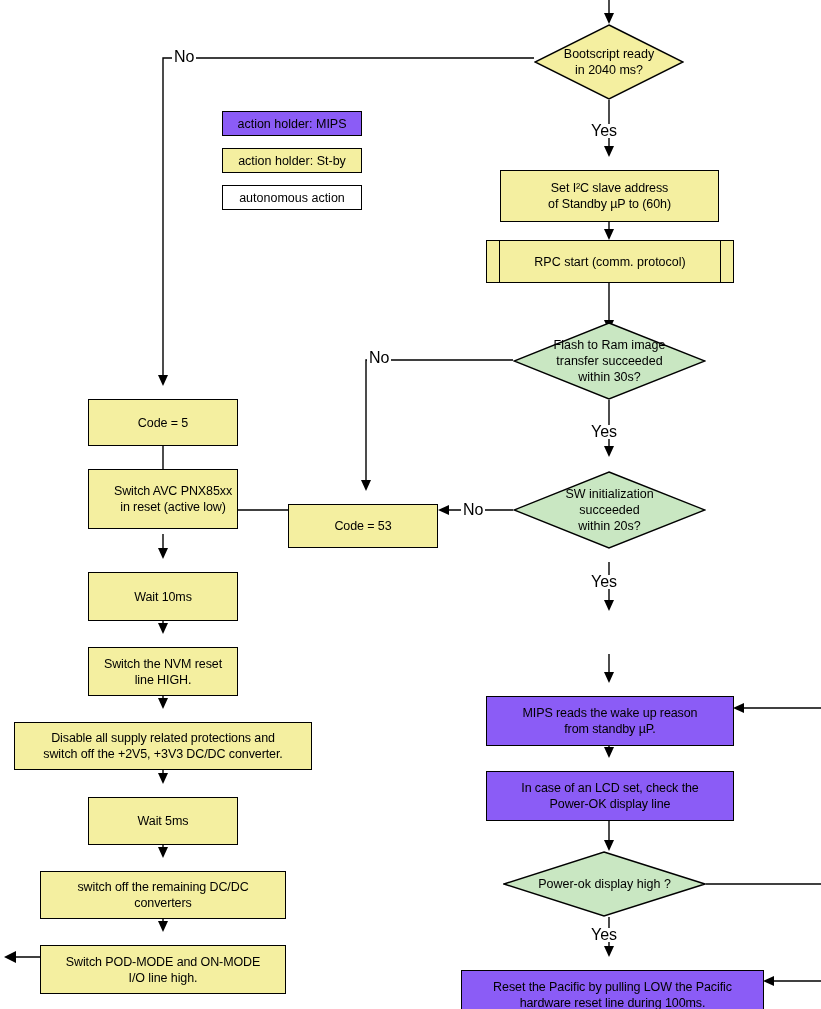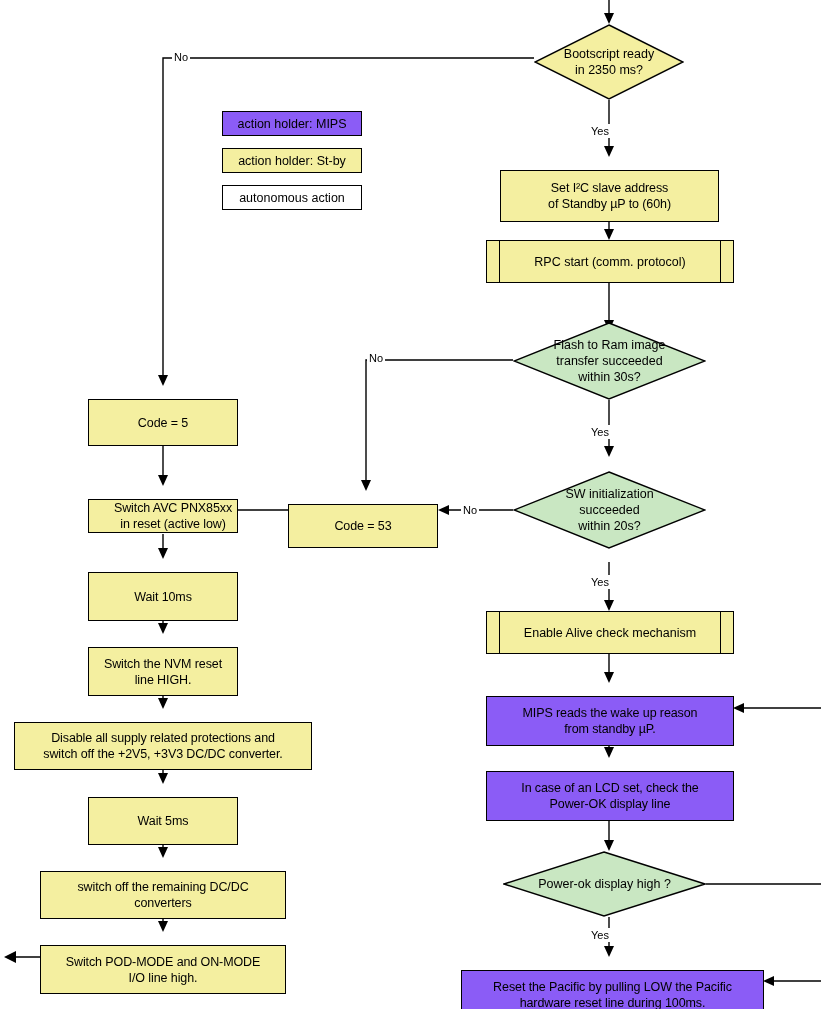--- a/index.html
+++ b/index.html
@@ -48,21 +48,21 @@
   
   .diamond{position:absolute;}
   .diamond svg{position:absolute;left:0;top:0;}
   .diamond .dtext{
     position:absolute;left:0;top:0;width:100%;height:100%;
     display:flex;align-items:center;justify-content:center;
     text-align:center;font-size:12.5px;line-height:16px;color:#000;
     white-space:pre-line;
   }
   .edgelabel{
-    position:absolute;font-size:11px;color:#000;
+    position:absolute;font-size:16px;color:#000;
     background:#ffffff;padding:0 2px;line-height:14px;
   }
   #wires{position:absolute;left:0;top:0;width:821px;height:1009px;}
   #wires line,#wires path,#wires polyline{stroke:#000;stroke-width:1.4px;fill:none;}
   #wires polygon{fill:#000;}
 </style>
 </head>
 <body>
 
 <div id="canvas">
@@ -151,21 +151,21 @@
   </div>
   <div class="legend white" style="left:222px;top:185px;width:140px;height:25px;">
     <span>autonomous action</span>
   </div>
 
   <div class="diamond" style="left:534px;top:24px;width:150px;height:76px;">
     <svg width="150" height="76" viewBox="0 0 150 76">
       <polygon points="75,1 149,38 75,75 1,38" fill="#f4efa0" stroke="#000" stroke-width="1.4"></polygon>
     </svg>
     <div class="dtext">Bootscript ready
-in 2350 ms?</div>
+in 2040 ms?</div>
   </div>
 
   <div class="node proc yellow" style="left:500px;top:157px;width:219px;height:52px;">
     <span>Set I²C slave address
 of Standby µP to (60h)</span>
   </div>
 
   <div class="subproc" style="left:486px;top:240px;width:248px;height:43px;">
     <div class="inner">RPC start (comm. protocol)</div>
   </div>
@@ -181,23 +181,20 @@
 
   <div class="diamond" style="left:513px;top:471px;width:193px;height:78px;">
     <svg width="193" height="78" viewBox="0 0 193 78">
       <polygon points="96,1 192,39 96,77 1,39" fill="#c9e7c2" stroke="#000" stroke-width="1.4"></polygon>
     </svg>
     <div class="dtext">SW initialization
 succeeded
 within 20s?</div>
   </div>
 
-  <div class="subproc" style="left:486px;top:611px;width:248px;height:43px;">
-    <div class="inner">Enable Alive check mechanism</div>
-  </div>
 
   <div class="node proc green" style="left:486px;top:683px;width:248px;height:50px;">
     <span>MIPS reads the wake up reason
 from standby µP.</span>
   </div>
 
   <div class="node proc green" style="left:486px;top:758px;width:248px;height:50px;">
     <span>In case of an LCD set, check the
 Power-OK display line</span>
   </div>
@@ -215,21 +212,21 @@
   </div>
 
   <div class="node proc yellow" style="left:288px;top:491px;width:150px;height:44px;">
     <span>Code = 53</span>
   </div>
 
   <div class="node proc yellow" style="left:88px;top:386px;width:150px;height:47px;">
     <span>Code = 5</span>
   </div>
 
-  <div class="node proc yellow" style="left:88px;top:486px;width:150px;height:34px;padding-left:20px;">
+  <div class="node proc yellow" style="left:88px;top:456px;width:150px;height:60px;padding-left:20px;">
     <span>Switch AVC PNX85xx
 in reset (active low)</span>
   </div>
 
   <div class="node proc yellow" style="left:88px;top:559px;width:150px;height:49px;">
     <span>Wait 10ms</span>
   </div>
 
   <div class="node proc yellow" style="left:88px;top:634px;width:150px;height:49px;">
     <span>Switch the NVM reset

